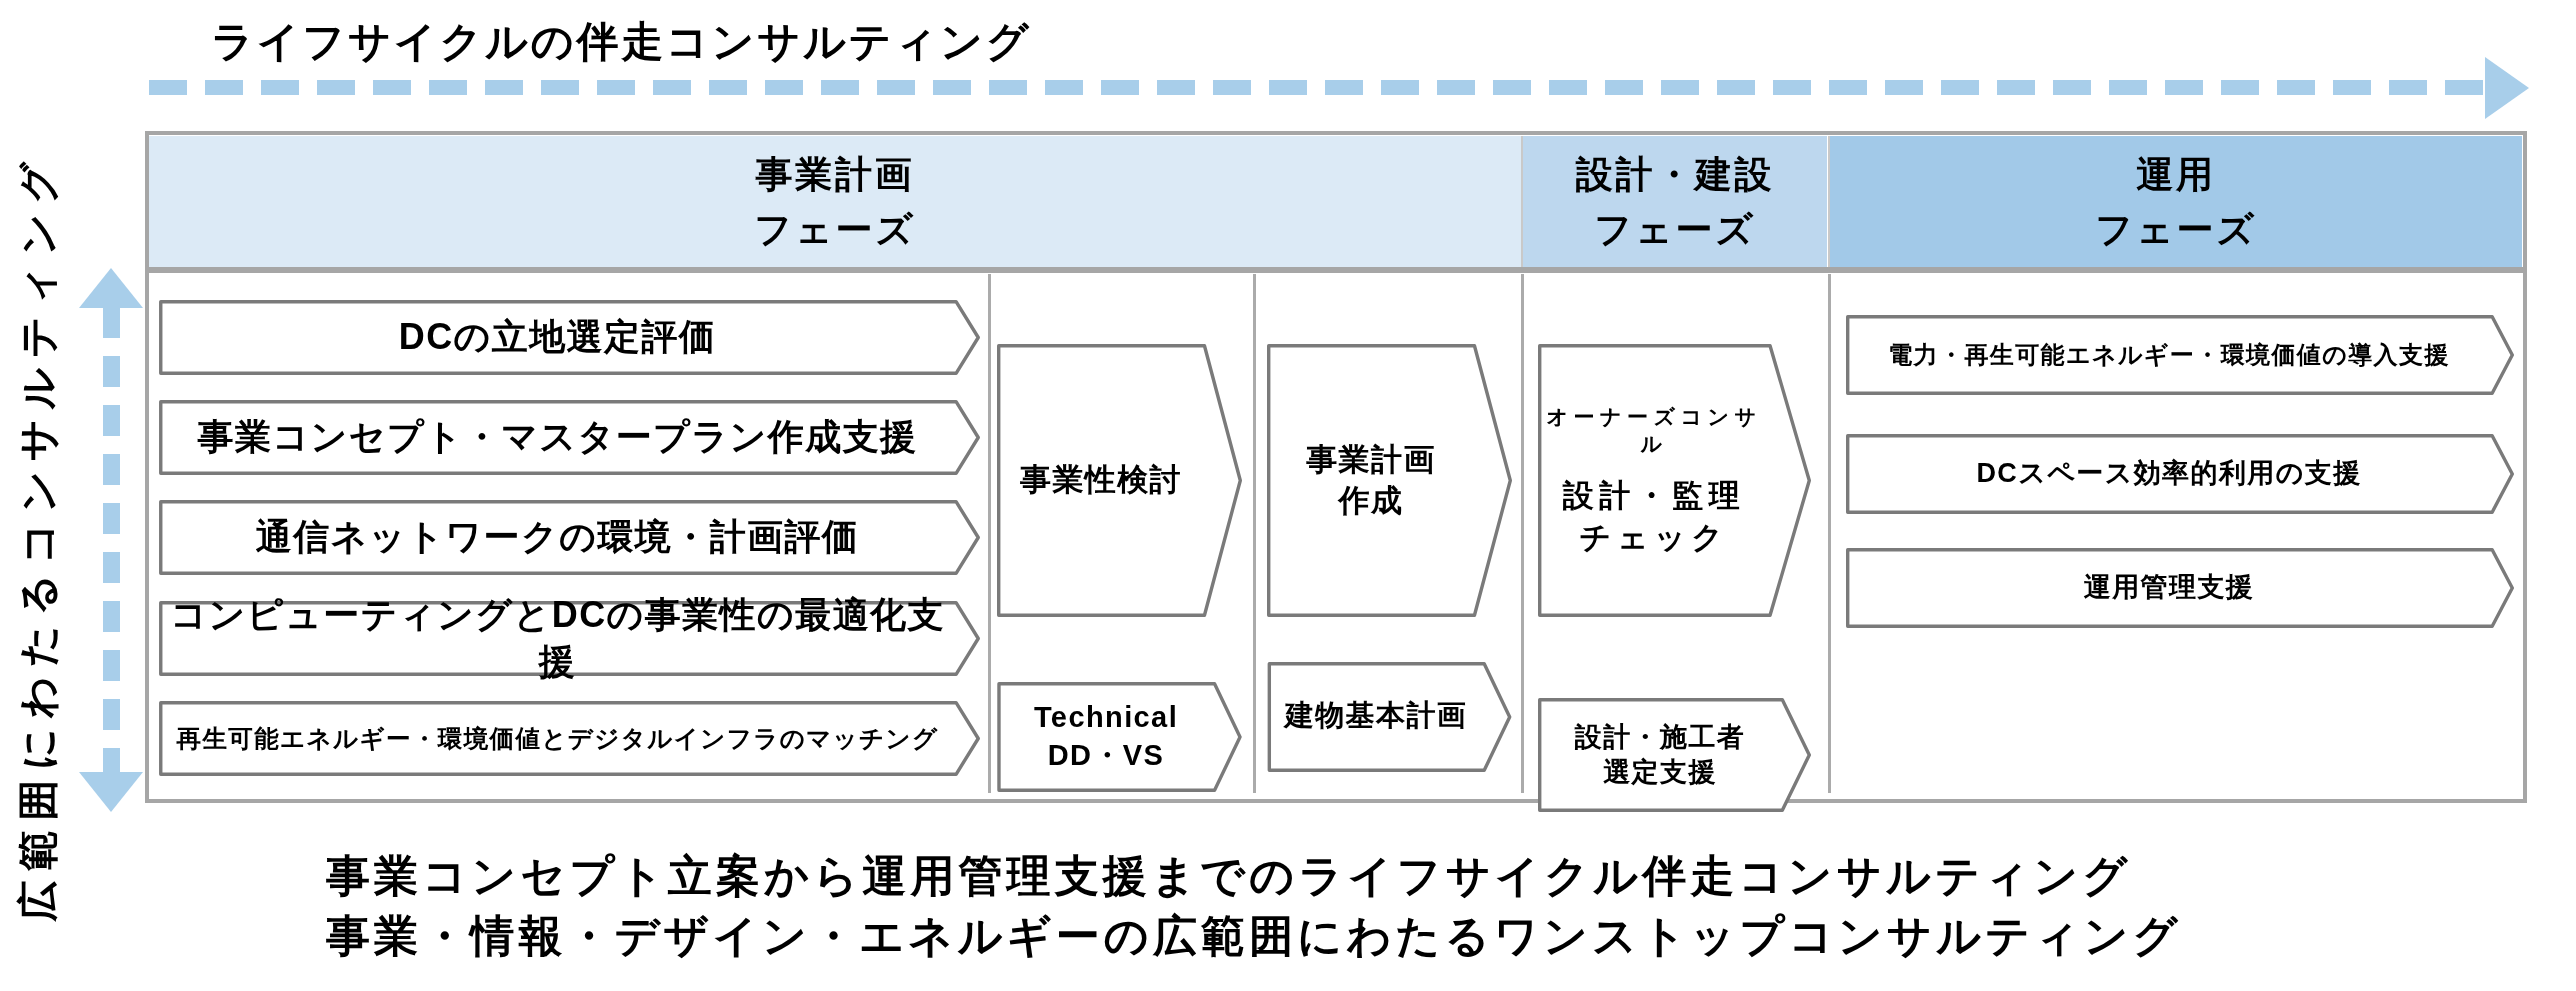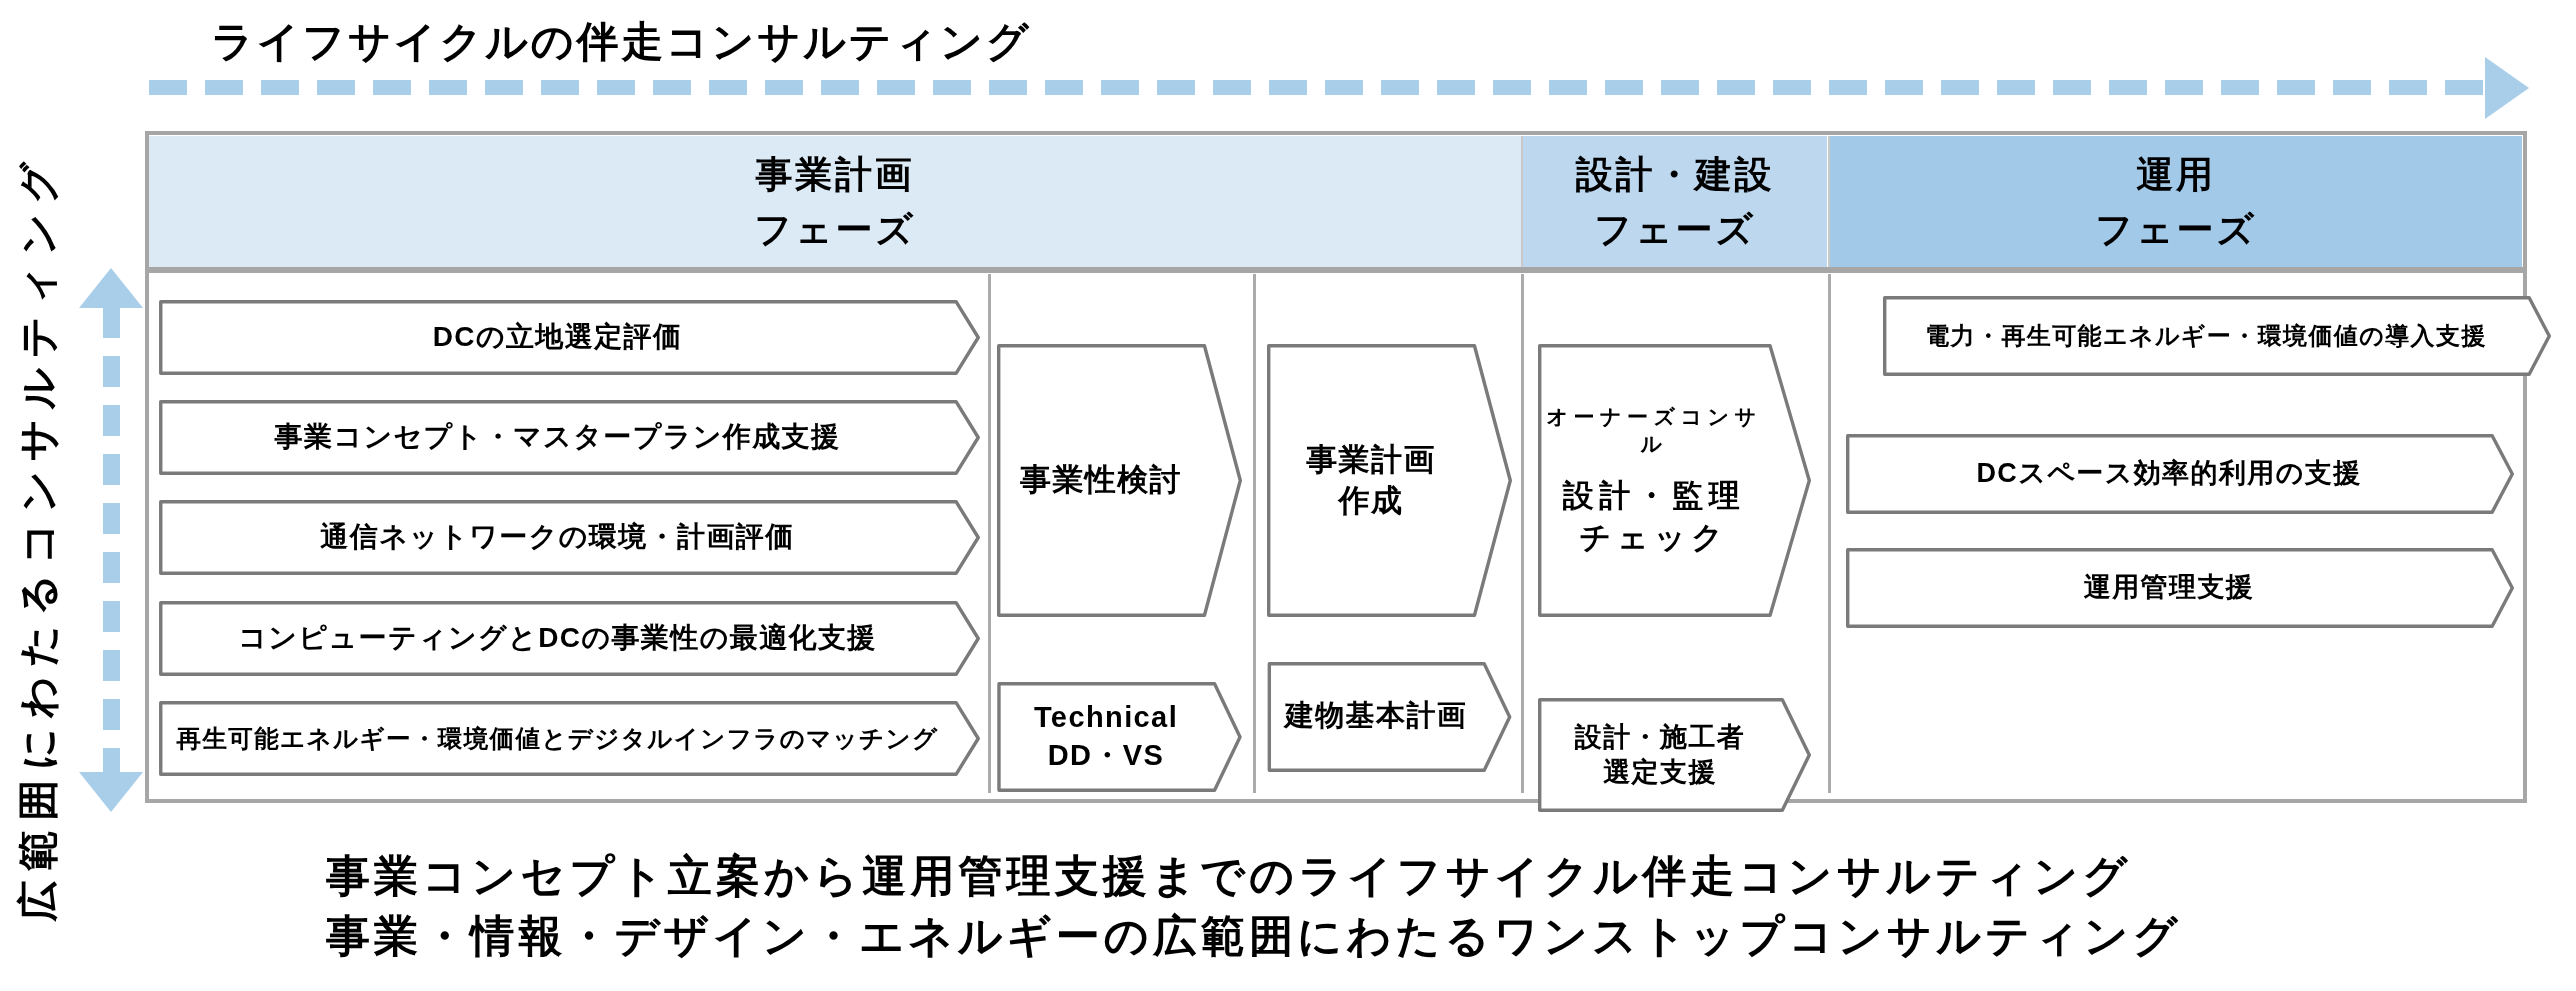--- a/index.html
+++ b/index.html
@@ -34,21 +34,21 @@
   .hdr-rule{position:absolute;left:145px;top:267px;width:2382px;height:5.5px;background:var(--table-border);}
   .sep{position:absolute;top:274px;height:519px;width:3.4px;background:#ababab;}
   .sep1{left:988px;} .sep2{left:1253px;} .sep3{left:1521px;} .sep4{left:1828px;}
   
   .chevron{position:absolute;}
   .chevron svg.shape{position:absolute;left:0;top:0;}
   .chevron .label{position:absolute;inset:0;display:flex;align-items:center;justify-content:center;
     text-align:center;font-weight:bold;letter-spacing:1.4px;white-space:pre-line;line-height:1.3;}
   
   .a-box{left:159px;width:821px;height:75px;}
-  .a-box .label{font-size:28px;}
+  .a-box .label{font-size:36px;}
   .a1{top:300px;} .a2{top:400px;} .a3{top:500px;} .a4{top:601px;}
   .a5{top:701px;} .a5 .label{font-size:24.5px;}
   
   .b-main{left:997px;top:344px;width:245px;height:273px;}
   .b-main .label{font-size:31px;}
   .c-main{left:1267px;top:344px;width:245px;height:273px;}
   .c-main .label{font-size:31px;}
   .b-sub{left:997px;top:682px;width:245px;height:110px;}
   .b-sub .label{font-size:29px;}
   .c-sub{left:1267px;top:662px;width:245px;height:108px;}
@@ -56,21 +56,21 @@
   
   .d-main{left:1538px;top:344px;width:273px;height:273px;}
   .d-main .label{flex-direction:column;gap:17.7px;}
   .d-main .tag{font-size:21px;font-weight:bold;letter-spacing:5.5px;}
   .d-main .main{font-size:31px;font-weight:bold;letter-spacing:5.5px;white-space:pre-line;line-height:1.35;}
   .d-sub{left:1538px;top:678px;width:273px;height:114px;margin-top:20px;}
   .d-sub .label{font-size:27px;}
   
   .e-box{left:1846px;width:668px;height:80px;}
   .e-box .label{font-size:27px;}
-  .e1{top:296px;margin-left:37px;} .e1 .label{font-size:24px;}
+  .e1{top:315px;} .e1 .label{font-size:24px;}
   .e2{top:434px;} .e3{top:548px;} .e4{top:671px;}
   
   .footer-line{position:absolute;left:326px;font-size:44px;font-weight:bold;letter-spacing:4.1px;white-space:nowrap;}
   .fl1{top:847px;} .fl2{top:907px;}
 </style>
 </head>
 <body>
 
 <div class="canvas">
 

